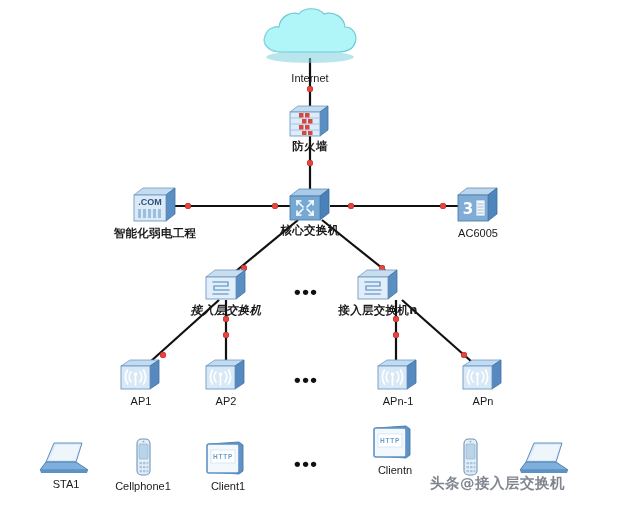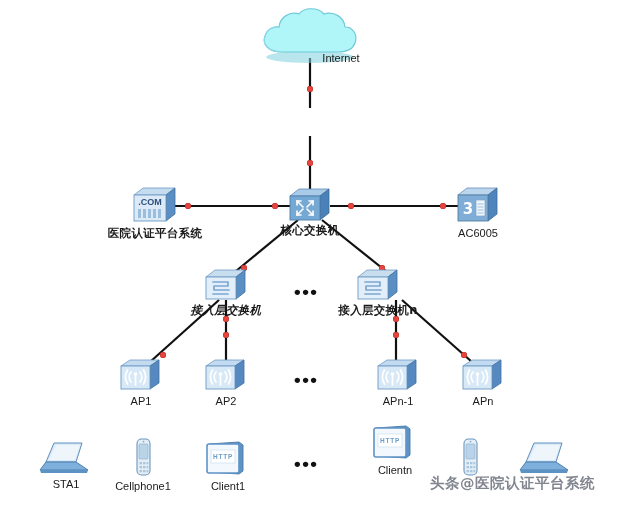--- a/index.html
+++ b/index.html
@@ -115,41 +115,62 @@
   <div class="dot" style="left:461px;top:352px;"></div>
 
   <div class="node" style="left:258px;top:8px;width:104px;height:75px;">
     <svg width="104" height="56">
       <g>
         <ellipse cx="52" cy="49" rx="44" ry="6" fill="#7fd0dd" opacity="0.55"></ellipse>
         <path d="M24,44 C10,44 4,36 7,28 C9,21 16,18 21,19 C22,9 32,3 41,6 C46,-1 60,-1 66,6 C76,3 86,9 87,19 C95,19 100,27 97,35 C95,41 88,44 80,44 Z" fill="#b0f5f8" stroke="#6fc9d8" stroke-width="1.2"></path>
         <path d="M24,44 C10,44 4,36 7,28 C9,21 16,18 21,19" fill="none" stroke="#8fdde8" stroke-width="1"></path>
       </g>
     </svg>
-    <div class="node-label label-en" style="top:44px;margin-left:31px;">Internet</div>
-  </div>
-
+    <div class="node-label label-en" style="top:64px;">Internet</div>
+  </div>
+
+  <div class="node" style="left:286px;top:104px;width:48px;height:48px;">
+    <svg width="48" height="34">
+      <g>
+        <polygon points="4,8 34,8 42,2 12,2" fill="#c5dcf0" stroke="#6e9ac4" stroke-width="0.8"></polygon>
+        <polygon points="34,8 42,2 42,26 34,32" fill="#5b8fc4" stroke="#42709e" stroke-width="0.8"></polygon>
+        <rect x="4" y="8" width="30" height="24" fill="#dcecfa" stroke="#6e9ac4" stroke-width="0.9"></rect>
+        <line x1="5" y1="14" x2="33" y2="14" stroke="#9cc2e0" stroke-width="0.9"></line>
+        <line x1="5" y1="20" x2="33" y2="20" stroke="#9cc2e0" stroke-width="0.9"></line>
+        <line x1="5" y1="26" x2="33" y2="26" stroke="#9cc2e0" stroke-width="0.9"></line>
+        <rect x="13" y="9" width="4.5" height="4.5" fill="#d9463c"></rect>
+        <rect x="19" y="9" width="4.5" height="4.5" fill="#d9463c"></rect>
+        <rect x="16" y="15" width="4.5" height="4.5" fill="#d9463c"></rect>
+        <rect x="22" y="15" width="4.5" height="4.5" fill="#d9463c"></rect>
+        <rect x="13" y="21" width="4.5" height="4.5" fill="#d9463c"></rect>
+        <rect x="19" y="21" width="4.5" height="4.5" fill="#d9463c"></rect>
+        <rect x="16" y="27" width="4.5" height="4" fill="#d9463c"></rect>
+        <rect x="22" y="27" width="4.5" height="4" fill="#d9463c"></rect>
+      </g>
+    </svg>
+    <div class="node-label label-cn" style="top:36px;">防火墙</div>
+  </div>
 
   <div class="node" style="left:130px;top:185px;width:50px;height:50px;">
     <svg width="50" height="40">
       <g>
         <polygon points="4,10 36,10 45,3 13,3" fill="#c5dcf0" stroke="#6e9ac4" stroke-width="0.8"></polygon>
         <polygon points="36,10 45,3 45,29 36,36" fill="#5b8fc4" stroke="#42709e" stroke-width="0.8"></polygon>
         <rect x="4" y="10" width="32" height="26" fill="#dce9f6" stroke="#6e9ac4" stroke-width="0.9"></rect>
         <text x="20" y="20" font-family="Liberation Sans, sans-serif" font-size="9" font-weight="bold" fill="#2c4f7c" text-anchor="middle">.COM</text>
         <g fill="#9cbedd">
           <rect x="8" y="24" width="3" height="9"></rect>
           <rect x="13" y="24" width="3" height="9"></rect>
           <rect x="18" y="24" width="3" height="9"></rect>
           <rect x="23" y="24" width="3" height="9"></rect>
           <rect x="28" y="24" width="3" height="9"></rect>
         </g>
       </g>
     </svg>
-    <div class="node-label label-cn" style="top:42px;">医院认证平台系统</div>
+    <div class="node-label label-cn" style="top:42px;">智能化弱电工程</div>
   </div>
 
   <div class="node" style="left:286px;top:186px;width:48px;height:48px;">
     <svg width="48" height="38">
       <g>
         <polygon points="4,10 34,10 43,3 13,3" fill="#a9cbe8" stroke="#5d8cba" stroke-width="0.8"></polygon>
         <polygon points="34,10 43,3 43,27 34,34" fill="#4a81b8" stroke="#3b6a98" stroke-width="0.8"></polygon>
         <rect x="4" y="10" width="30" height="24" fill="#76a8d4" stroke="#4f7fae" stroke-width="0.9"></rect>
         <g stroke="#ffffff" stroke-width="1.6" stroke-linecap="round" fill="none">
           <line x1="11" y1="15" x2="17" y2="21"></line>
@@ -376,15 +397,15 @@
         <polygon points="2,30 50,30 49,33 3,33" fill="#5c92c4"></polygon>
       </g>
     </svg>
     <div class="node-label label-en" style="top:38px;"></div>
   </div>
 
   <div class="ellipsis" style="left:294px;top:287px;">•••</div>
   <div class="ellipsis" style="left:294px;top:375px;">•••</div>
   <div class="ellipsis" style="left:294px;top:459px;">•••</div>
 
-  <div class="watermark" style="left:430px;top:474px;">头条@医院认证平台系统</div>
+  <div class="watermark" style="left:430px;top:474px;">头条@接入层交换机</div>
 
 </div>
 
 </body></html>

